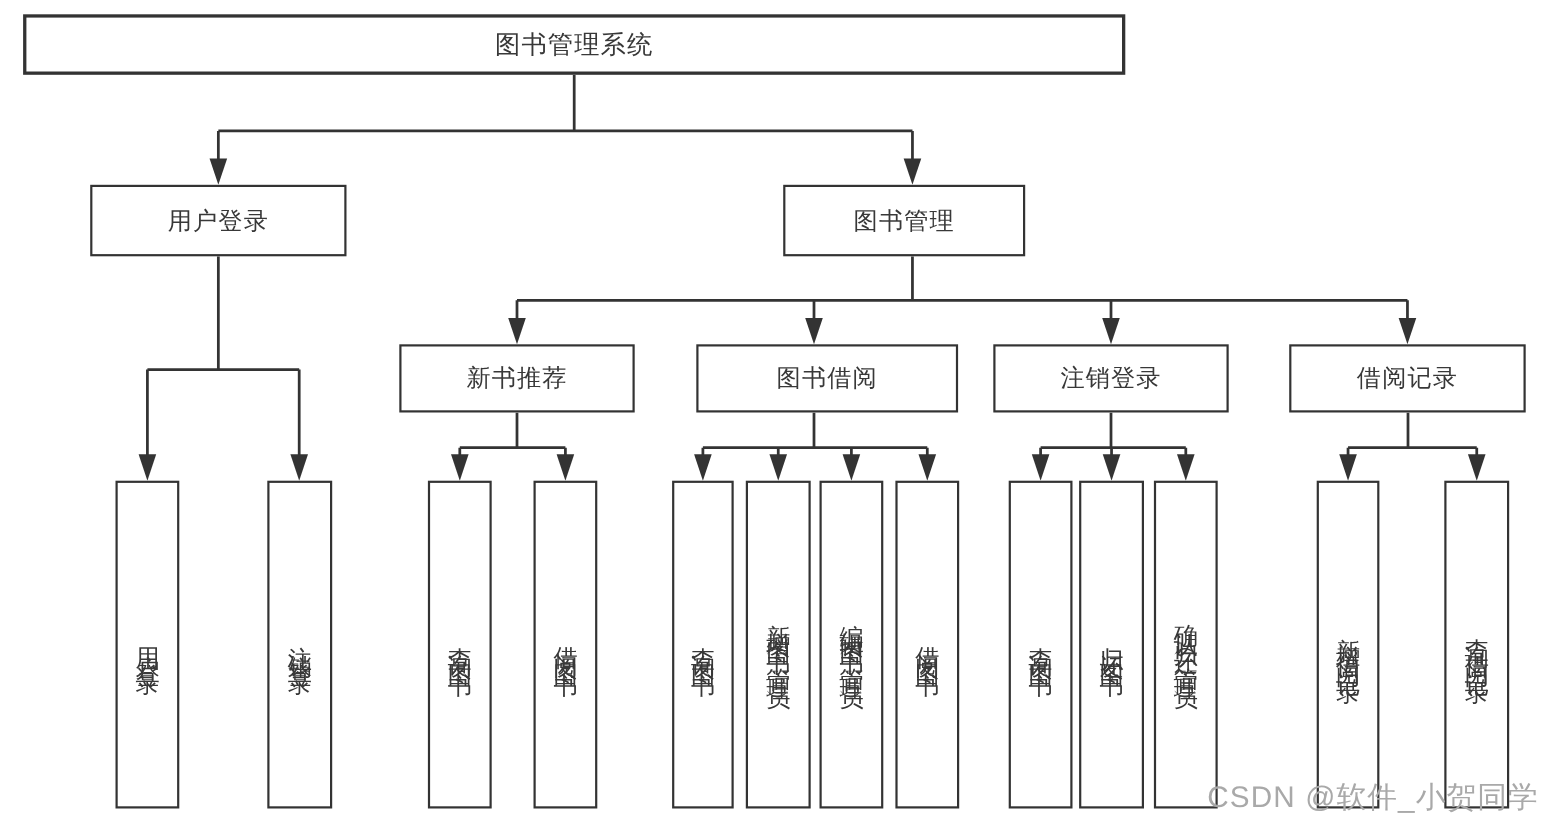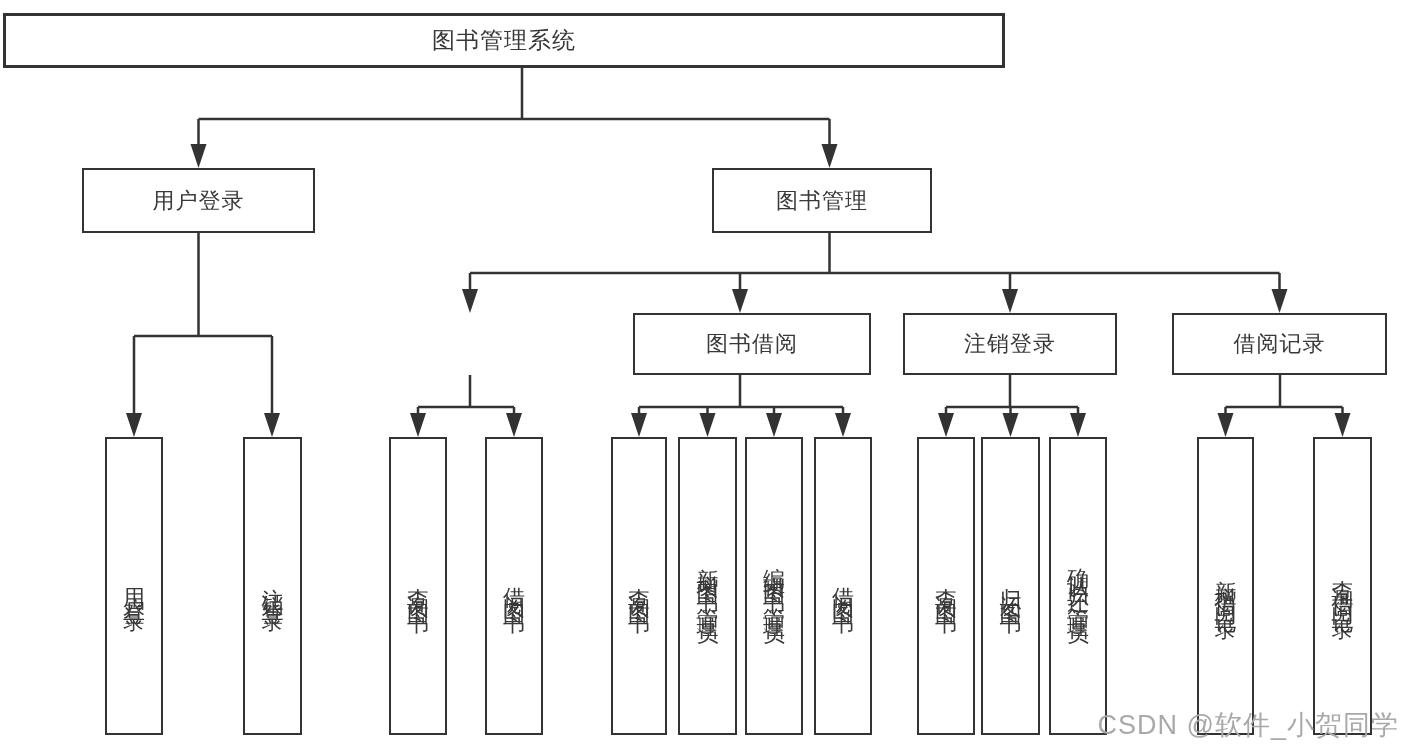--- a/index.html
+++ b/index.html
@@ -81,31 +81,34 @@
       <polygon points="1002.5,413 1018.5,413 1010.5,437" fill="#333333" stroke="none"></polygon>
       <polygon points="1070,413 1086,413 1078,437" fill="#333333" stroke="none"></polygon>
     </g>
     <g stroke="#333333" stroke-width="2.5" fill="none">
       <path d="M1280,375 V407 M1225.5,407 H1342.5 M1225.5,407 V417 M1342.5,407 V417"></path>
       <polygon points="1217.5,413 1233.5,413 1225.5,437" fill="#333333" stroke="none"></polygon>
       <polygon points="1334.5,413 1350.5,413 1342.5,437" fill="#333333" stroke="none"></polygon>
     </g>
   </svg>
 
-  <div class="node hnode root-node" style="left:3px;top:13px;width:1002px;height:55px">
+  <div class="node hnode root-node" style="left:21px;top:13px;width:1002px;height:55px">
     <span>图书管理系统</span>
   </div>
 
   <div class="node hnode" style="left:82px;top:168px;width:233px;height:65px">
     <span>用户登录</span>
   </div>
   <div class="node hnode" style="left:712px;top:168px;width:220px;height:65px">
     <span>图书管理</span>
   </div>
 
+  <div class="node hnode" style="left:363px;top:313px;width:214px;height:62px">
+    <span>新书推荐</span>
+  </div>
   <div class="node hnode" style="left:633px;top:313px;width:238px;height:62px">
     <span>图书借阅</span>
   </div>
   <div class="node hnode" style="left:903px;top:313px;width:214px;height:62px">
     <span>注销登录</span>
   </div>
   <div class="node hnode" style="left:1172px;top:313px;width:215px;height:62px">
     <span>借阅记录</span>
   </div>
 

